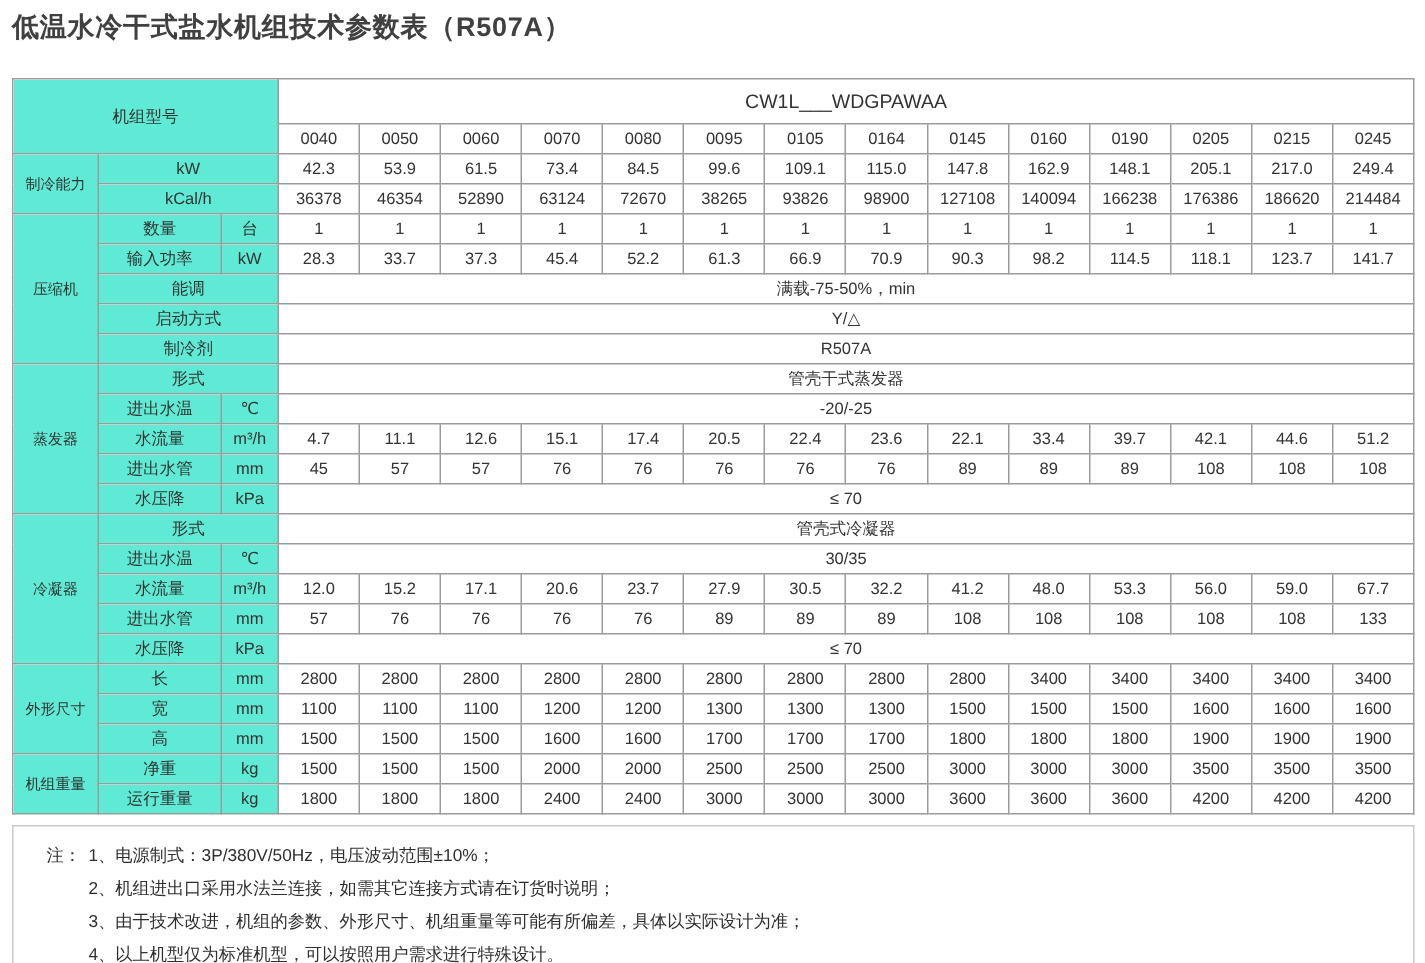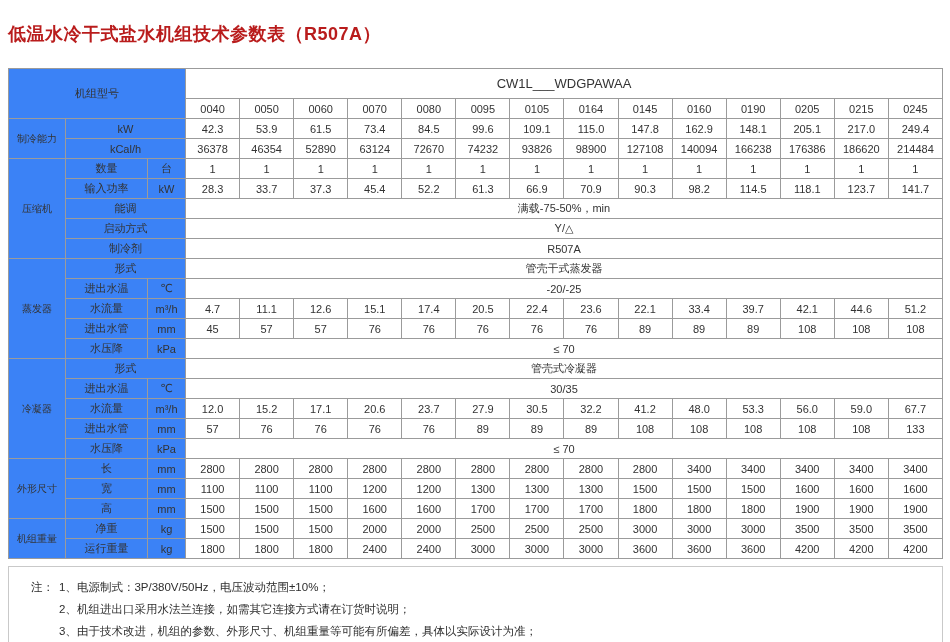--- a/index.html
+++ b/index.html
@@ -3,35 +3,35 @@
 <meta charset="utf-8">
 <style>
   html, body { margin: 0; padding: 0; background: #fff; }
   body {
     width: 950px; height: 642px; overflow: hidden;
     font-family: "Liberation Sans", "DejaVu Sans", sans-serif;
     color: #333;
   }
   .page { padding: 6px 7px 0 8px; box-sizing: border-box; }
   .title {
-    font-size: 18px; font-weight: bold; color: #b91c1c;
-    margin: 16px 0 0 0; letter-spacing: 0.5px;
+    font-size: 18px; font-weight: bold; color: #404040;
+    margin: 0 0 0 0; letter-spacing: 0.5px;
   }
   table.spec {
     border-collapse: collapse; table-layout: fixed;
     width: 935px; margin-top: 22px;
   }
   .spec td {
     border: 1px solid #9b9b9b;
     font-size: 11px; color: #333;
     text-align: center; vertical-align: middle;
     height: 19px; padding: 0 1px;
     overflow: hidden; white-space: nowrap;
   }
-  .spec td.hd { background: #3b82f6; }
+  .spec td.hd { background: #5eead4; }
   .spec td.series { height: 29px; font-size: 13px; }
   .spec td.sec { font-size: 10px; }
   .notes {
     margin-top: 7px;
     border: 1px solid #c9c9c9;
     border-bottom: 3px solid #474747;
     padding: 9px 8px 12px 22px;
     box-sizing: border-box;
   }
   .note-line { display: flex; font-size: 11.5px; line-height: 22px; color: #2e2e2e; }
@@ -102,21 +102,21 @@
           <td>217.0</td>
           <td>249.4</td>
         </tr>
         <tr>
           <td colspan="2" class="hd">kCal/h</td>
           <td>36378</td>
           <td>46354</td>
           <td>52890</td>
           <td>63124</td>
           <td>72670</td>
-          <td>74232</td>
+          <td>38265</td>
           <td>93826</td>
           <td>98900</td>
           <td>127108</td>
           <td>140094</td>
           <td>166238</td>
           <td>176386</td>
           <td>186620</td>
           <td>214484</td>
         </tr>
         <tr>

